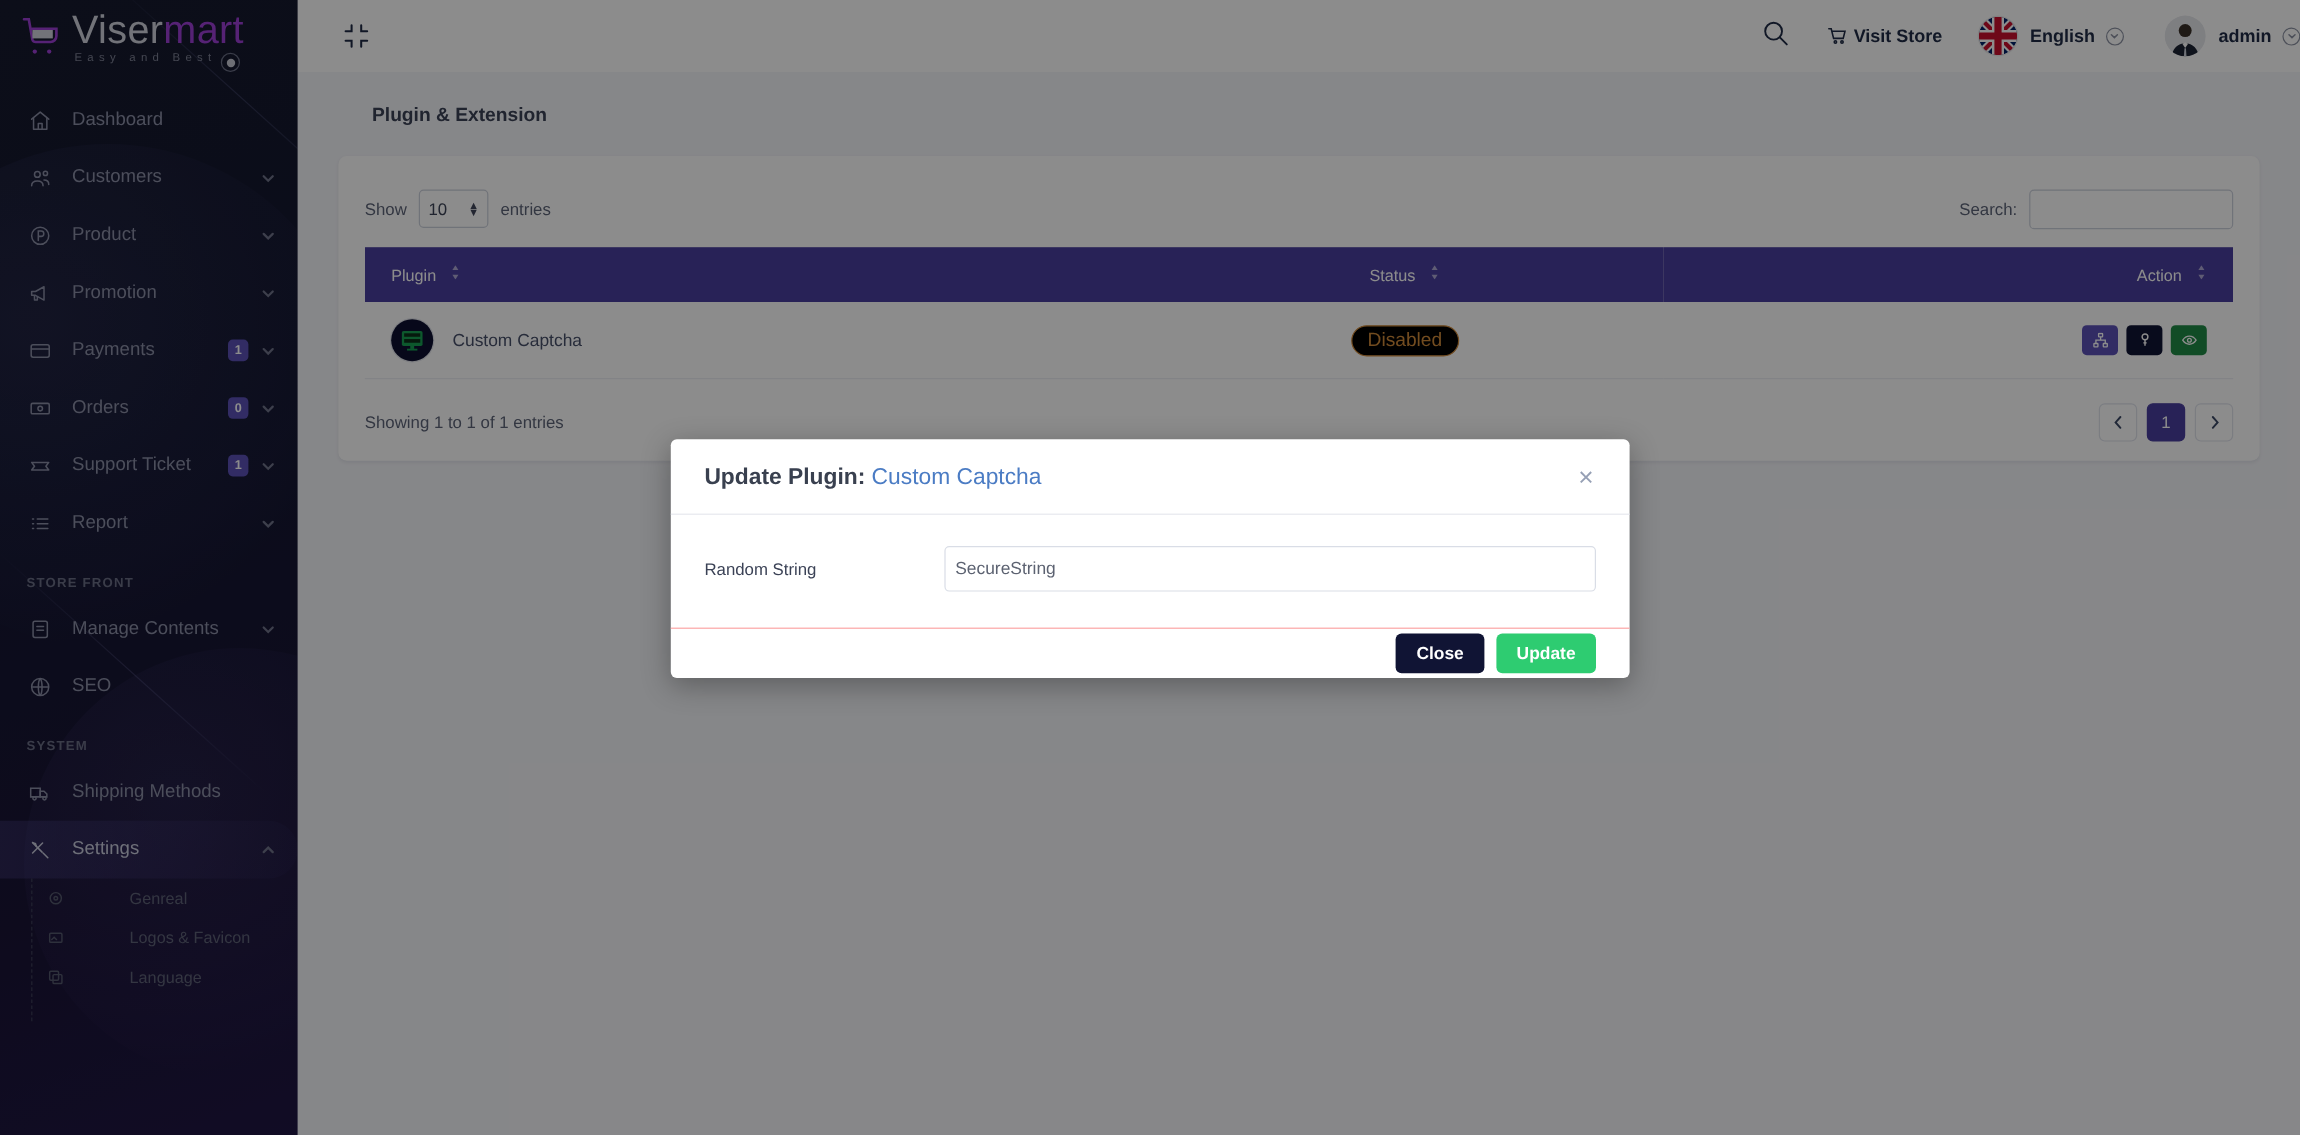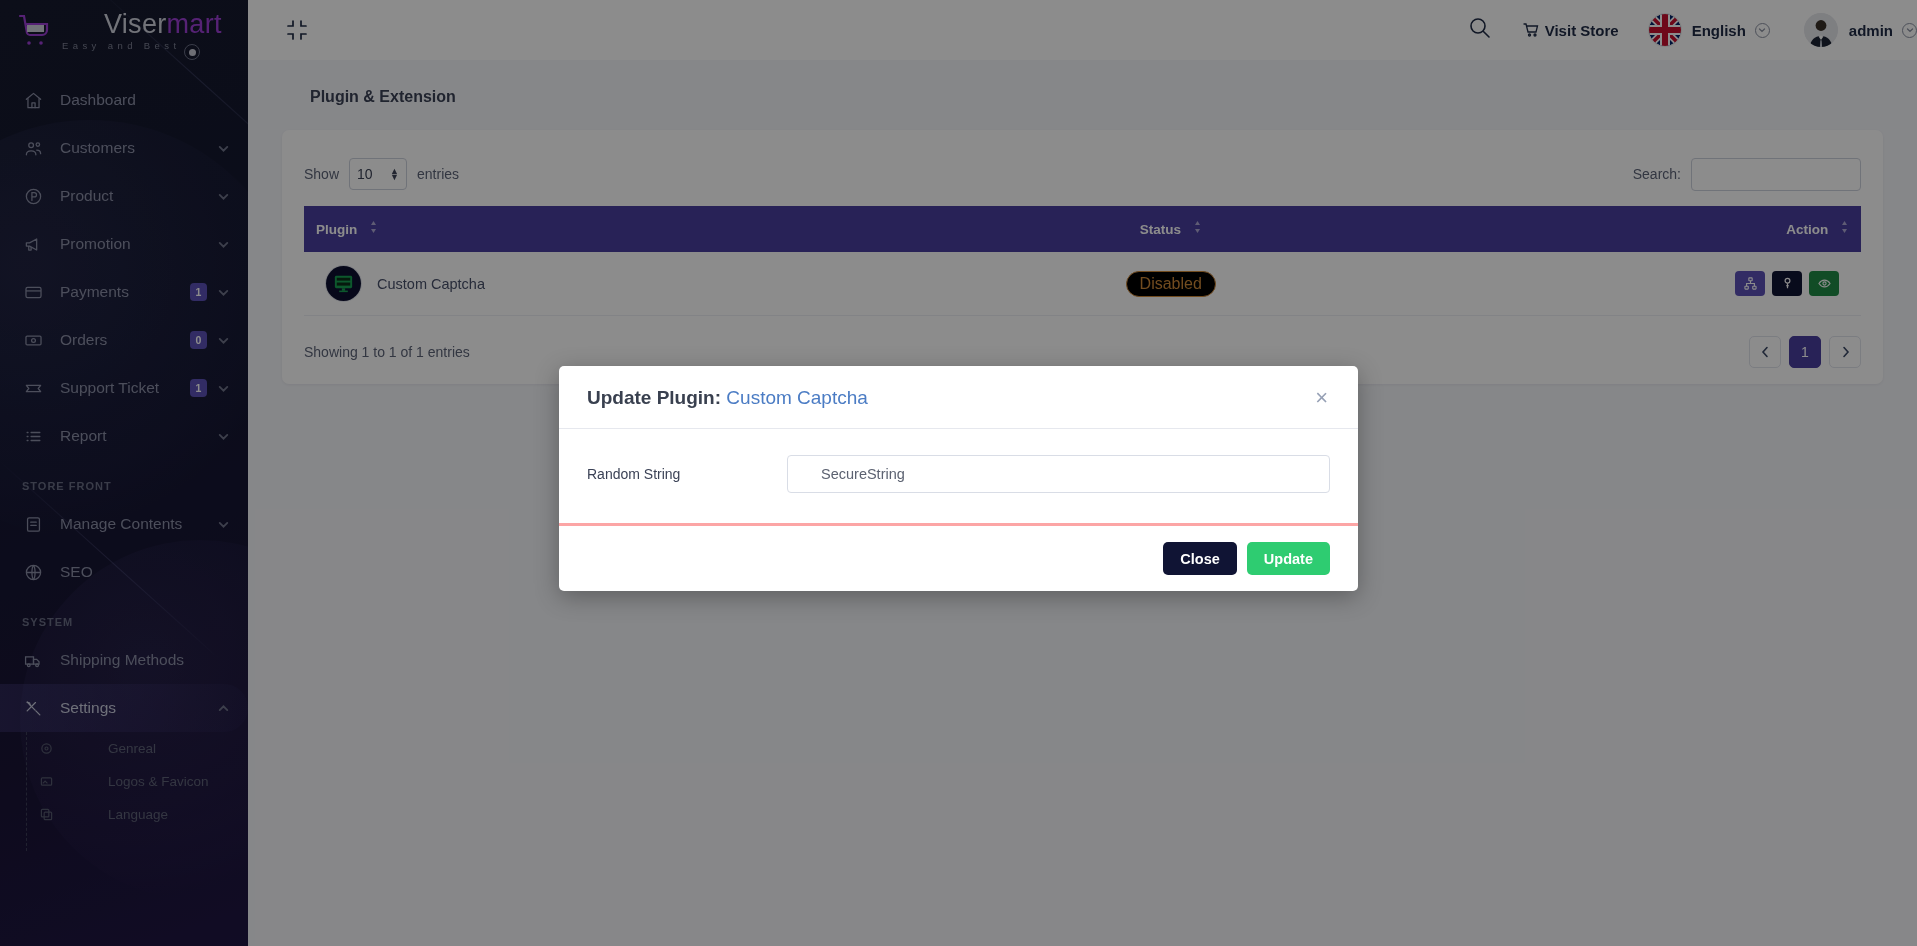--- a/index.html
+++ b/index.html
@@ -27,21 +27,21 @@
     position: absolute; width: 300px; height: 1px;
     background: linear-gradient(90deg,transparent,rgba(180,180,255,.18),transparent);
     transform: rotate(42deg); pointer-events:none;
   }
   .logo-wrap {
     height: 62px; display: flex; align-items: center; padding-left: 14px;
     position: relative; z-index: 2;
   }
   .logo-cart { width: 42px; height: 40px; flex: 0 0 42px; }
   .logo-txt { margin-left: 4px; line-height: 1; }
-  .logo-name { font-size: 27px; letter-spacing: .3px; margin-left: 44px; }
+  .logo-name { font-size: 33px; letter-spacing: .3px; }
   .logo-name .l1 { color: #cfd2dc; }
   .logo-name .l2 { color: #9d3fd6; }
   .logo-tag {
     font-size: 9.5px; color: #7e8295; letter-spacing: 4.4px;
     margin-top: 3px; padding-left: 2px;
   }
   .logo-dot {
     position: absolute; right: 48px; top: 44px;
     width: 16px; height: 16px; border-radius: 50%;
     border: 1.5px solid #6b6f85; display:flex; align-items:center; justify-content:center;
@@ -157,22 +157,22 @@
   .dt-select .updown { display:flex; flex-direction:column; color:#40465a; line-height:6px; }
   .dt-select .updown span { font-size:9px; }
   .dt-filter { margin-left:auto; display:flex; align-items:center; font-size:14px; color:#5d6478; }
   .dt-input {
     margin-left: 10px; width: 170px; height: 33px;
     border:1px solid #ccd1dc; border-radius:4px; background:#fff;
     padding: 0 9px; font-size:14px; color:#3b4256; outline:none;
   }
   table { width:100%; border-collapse: collapse; margin-top: 10px; }
   thead th {
-    background: #4a3f9e; color:#ffffff; font-size: 13.5px; font-weight: 700;
-    text-align:left; padding: 15px 12px; position: relative;
+    background: #4a3f9e; color:#ffffff; font-size: 13.5px; font-weight: 400;
+    text-align:left; padding: 15px 22px; position: relative;
   }
   thead th.c-status { text-align:center; }
   thead th.c-action { text-align:right; }
   .sortico { display:inline-block; margin-left:8px; opacity:.55; vertical-align: 1px; }
   .sortico svg { width:9px; height:12px; display:block; }
   tbody td { padding: 14px 22px; border-bottom: 1px solid #edeff4; font-size: 14.5px; color:#48506a; }
   .plug-cell { display:flex; align-items:center; }
   .plug-ico {
     width: 35px; height: 35px; border-radius: 50%; margin-right: 16px;
     background:#0d1030; display:flex; align-items:center; justify-content:center;
@@ -221,25 +221,25 @@
   .m-title b { font-weight:700; }
   .m-title .sub { color:#4b7cc4; font-weight:400; }
   .m-close {
     margin-left:auto; font-size: 22px; color:#96a0b5; cursor:pointer; line-height:1;
     padding: 0 2px;
   }
   .m-body { padding: 26px 28px 30px 28px; display:flex; align-items:center; }
   .m-label { width: 200px; font-size:14px; font-weight:400; color:#3b4256; flex:0 0 200px; }
   .m-input {
     flex:1 1 auto; height: 38px; border:1px solid #d9dde6; border-radius:4px;
-    padding: 0 33px; font-size:14.5px; color:#5c6271; outline:none; background:#fff;
+    padding: 0 8px; font-size:14.5px; color:#5c6271; outline:none; background:#fff;
     font-family:"Liberation Sans", sans-serif;
   }
   .m-foot {
-    border-top:3px solid #fca5a5; padding: 16px 28px;
+    border-top:1px solid #fca5a5; padding: 4px 28px;
     display:flex; justify-content:flex-end; gap:10px;
   }
   .btn { height:33px; border-radius:5px; border:none; cursor:pointer;
          font-size:14.5px; font-weight:700; padding: 0 17px;
          font-family:"Liberation Sans", sans-serif; }
   .btn-close { background:#101434; color:#fff; }
   .btn-update { background:#2ecc71; color:#fff; }
 </style>
 </head>
 <body>

